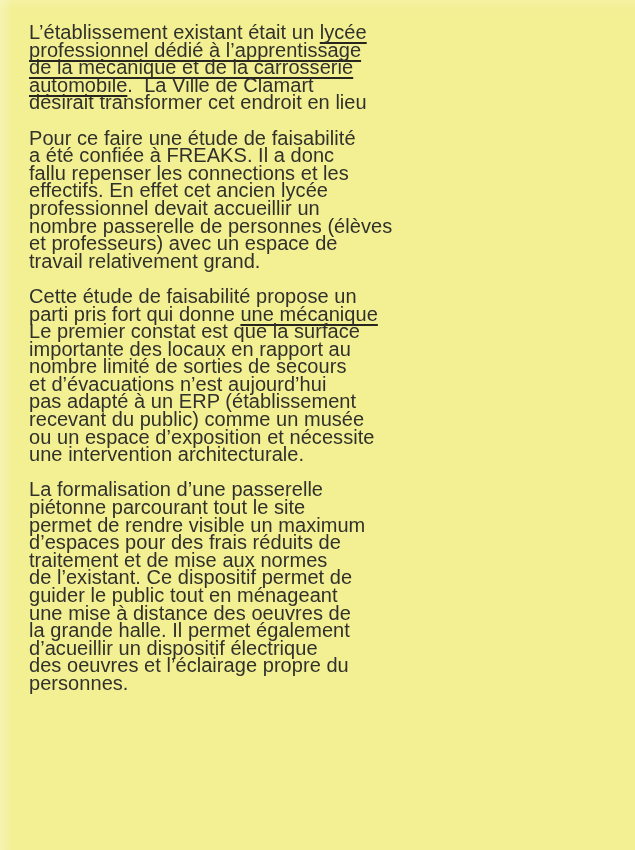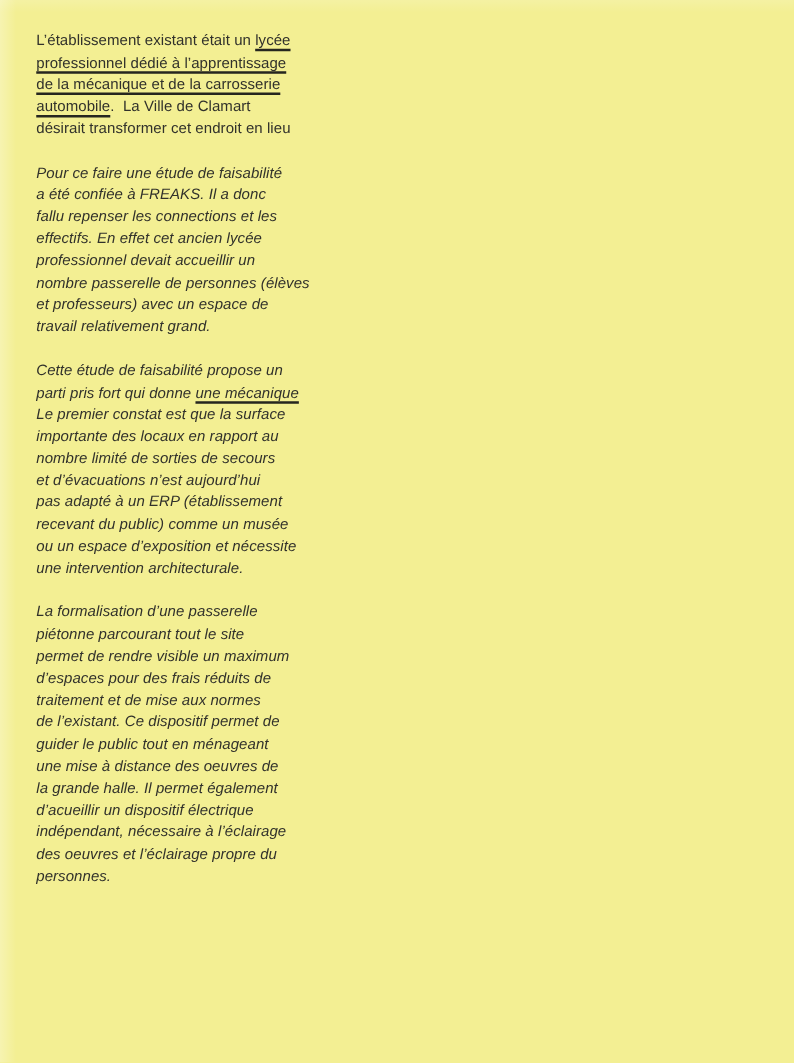--- a/index.html
+++ b/index.html
@@ -20,27 +20,26 @@
     position: relative;
     width: 635px;
     height: 850px;
   }
   .text-column {
     position: absolute;
     left: 29px;
     top: 24px;
     width: 320px;
     color: #31312b;
-    font-size: 12px;
+    font-size: 20px;
     line-height: 17.6px;
     letter-spacing: 0.05px;
   }
   .para + .para {
     margin-top: 17.6px;
-    font-style: italic;
   }
   .line {
     white-space: pre;
   }
   .seg { display: inline; }
   .u {
     text-decoration: underline;
     text-decoration-thickness: 2.2px;
     text-underline-offset: 3.2px;
     text-decoration-skip-ink: none;
@@ -85,18 +84,17 @@
         <div class="line"><span class="seg">La formalisation d’une passerelle</span></div>
         <div class="line"><span class="seg">piétonne parcourant tout le site</span></div>
         <div class="line"><span class="seg">permet de rendre visible un maximum</span></div>
         <div class="line"><span class="seg">d’espaces pour des frais réduits de</span></div>
         <div class="line"><span class="seg">traitement et de mise aux normes</span></div>
         <div class="line"><span class="seg">de l’existant. Ce dispositif permet de</span></div>
         <div class="line"><span class="seg">guider le public tout en ménageant</span></div>
         <div class="line"><span class="seg">une mise à distance des oeuvres de</span></div>
         <div class="line"><span class="seg">la grande halle. Il permet également</span></div>
         <div class="line"><span class="seg">d’acueillir un dispositif électrique</span></div>
-        <div class="line"><span class="seg">indépendant, nécessaire à l’éclairage</span></div>
         <div class="line"><span class="seg">des oeuvres et l’éclairage propre du</span></div>
         <div class="line"><span class="seg">personnes.</span></div>
       </div>
     </section>
 </main>
 
 </body></html>

